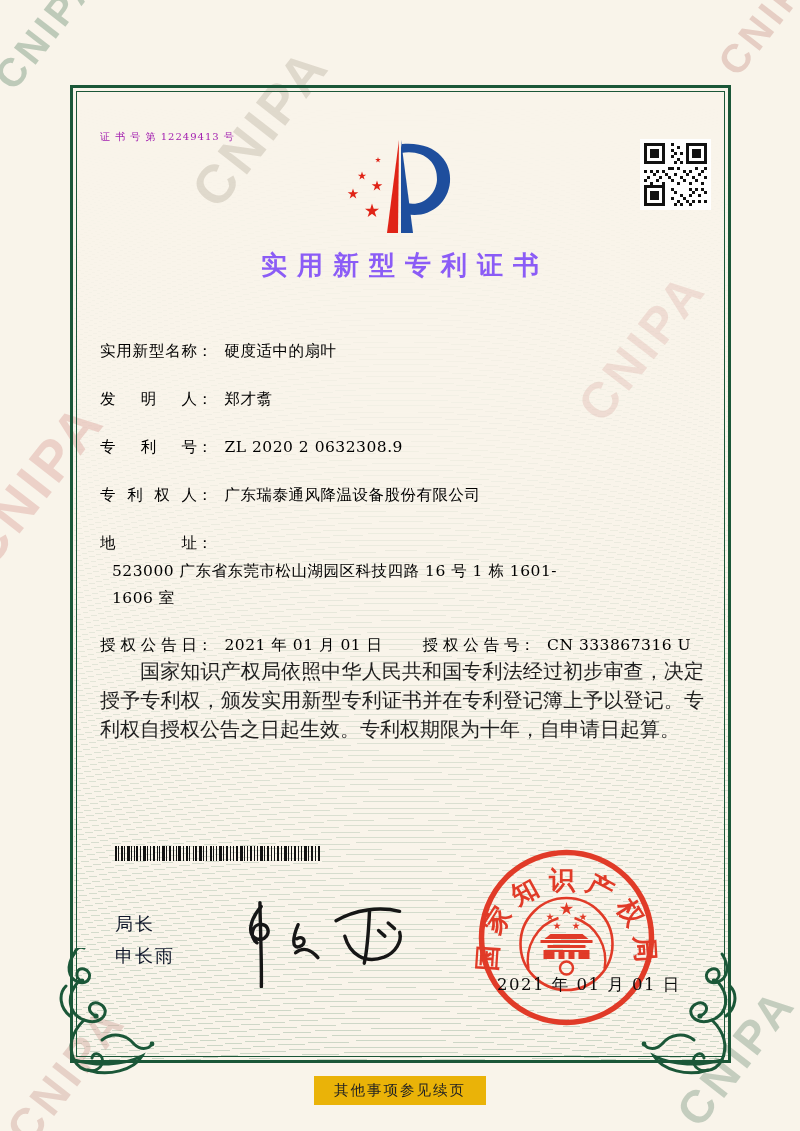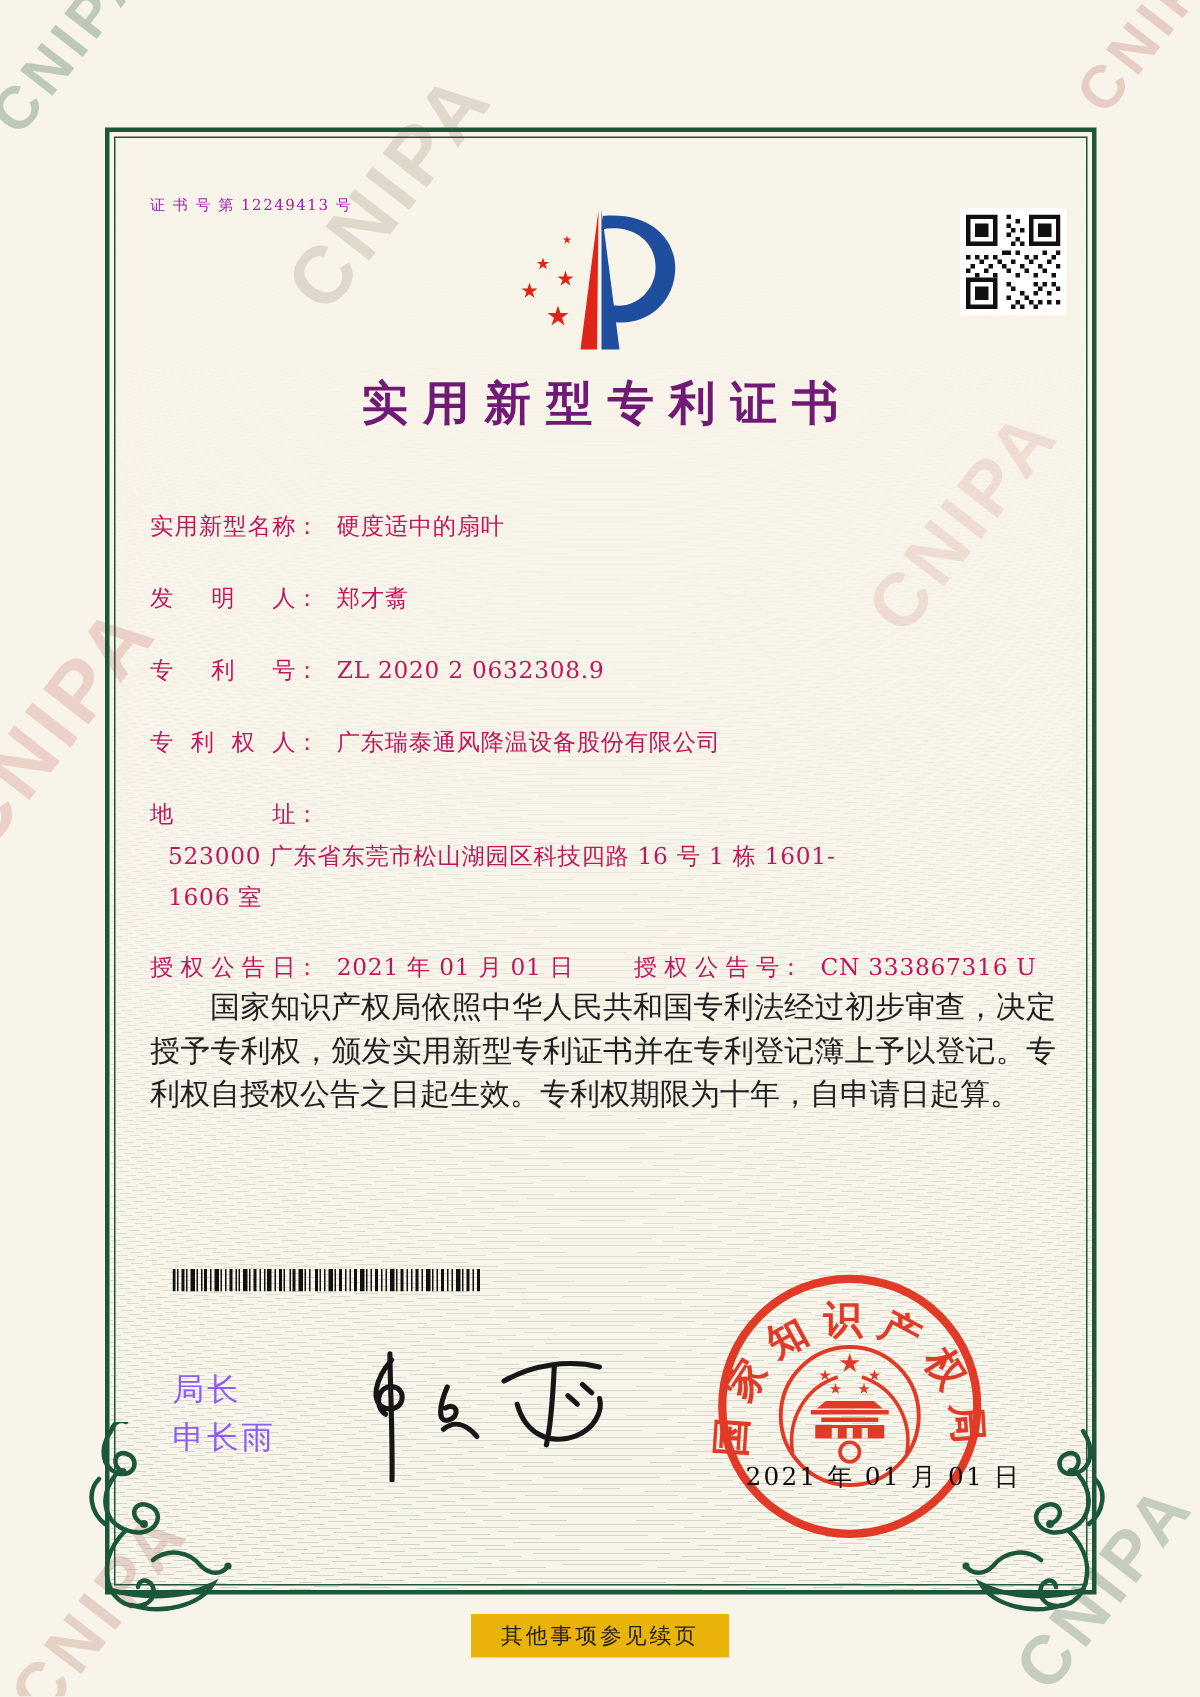--- a/index.html
+++ b/index.html
@@ -18,38 +18,38 @@
   .border-outer{position:absolute;left:70px;top:85px;width:655px;height:972px;
     border:3px solid #1b5738;z-index:1;}
   .border-inner{position:absolute;inset:3px;border:1px solid #1b5738;}
 
   .wm{position:absolute;font-family:"Liberation Sans",sans-serif;font-weight:bold;
     transform:rotate(-52deg);letter-spacing:4px;z-index:1;pointer-events:none;}
 
   .cert-no{position:absolute;left:100px;top:130px;font-size:10px;color:#a21caf;letter-spacing:1px;z-index:2;}
   .logo{position:absolute;left:342px;top:136px;z-index:2;}
   .qr{position:absolute;left:640px;top:139px;background:#fff;padding:4px;z-index:2;}
-  .title{position:absolute;left:0;top:248px;width:800px;text-align:center;font-size:31px;
-    font-weight:bold;color:#701a75;letter-spacing:10px;text-indent:10px;z-index:2;}
-
-  .fields{position:absolute;left:100px;top:337px;width:604px;font-size:15.5px;color:#be185d;z-index:2;}
+  .title{position:absolute;left:0;top:248px;width:800px;text-align:center;font-size:26px;
+    font-weight:bold;color:#8b5cf6;letter-spacing:10px;text-indent:10px;z-index:2;}
+
+  .fields{position:absolute;left:100px;top:337px;width:604px;font-size:15.5px;color:#000000;z-index:2;}
   .frow{margin-bottom:19px;line-height:29px;}
   .flabel{display:inline-block;width:97px;text-align:justify;text-align-last:justify;vertical-align:top;}
   .colon{vertical-align:top;}
   .fvalue{margin-left:12px;letter-spacing:.5px;vertical-align:top;}
   .fvalue.wide{display:inline-block;width:486px;line-height:27px;}
   .grant2{margin-left:40px;}
 
   .body-text{position:absolute;left:100px;top:657px;width:604px;font-size:20px;line-height:29px;
     text-align:justify;color:#1f1f1f;z-index:2;}
   .body-text p{margin:0;text-indent:2em;}
 
   .barcode{position:absolute;left:115px;top:846px;z-index:2;}
   .signer{position:absolute;left:115px;font-family:"Liberation Sans",sans-serif;
-    font-size:21px;color:#8b5cf6;letter-spacing:2px;z-index:2;}
+    font-size:18px;color:#0f172a;letter-spacing:2px;z-index:2;}
   .signer.t1{top:912px;} .signer.t2{top:944px;}
   .sig{position:absolute;left:233px;top:893px;z-index:2;}
 
   .seal{position:absolute;left:474px;top:845px;z-index:3;opacity:.94;}
   .seal-date{position:absolute;left:497px;top:974px;font-size:16.5px;color:#0d0d0d;
     letter-spacing:1.5px;z-index:4;}
 
   .page-num{position:absolute;left:70px;top:1028px;width:655px;text-align:center;
     font-size:13.5px;color:#222;z-index:2;}
   .footer-note{position:absolute;left:0;top:1076px;width:800px;text-align:center;z-index:2;}

